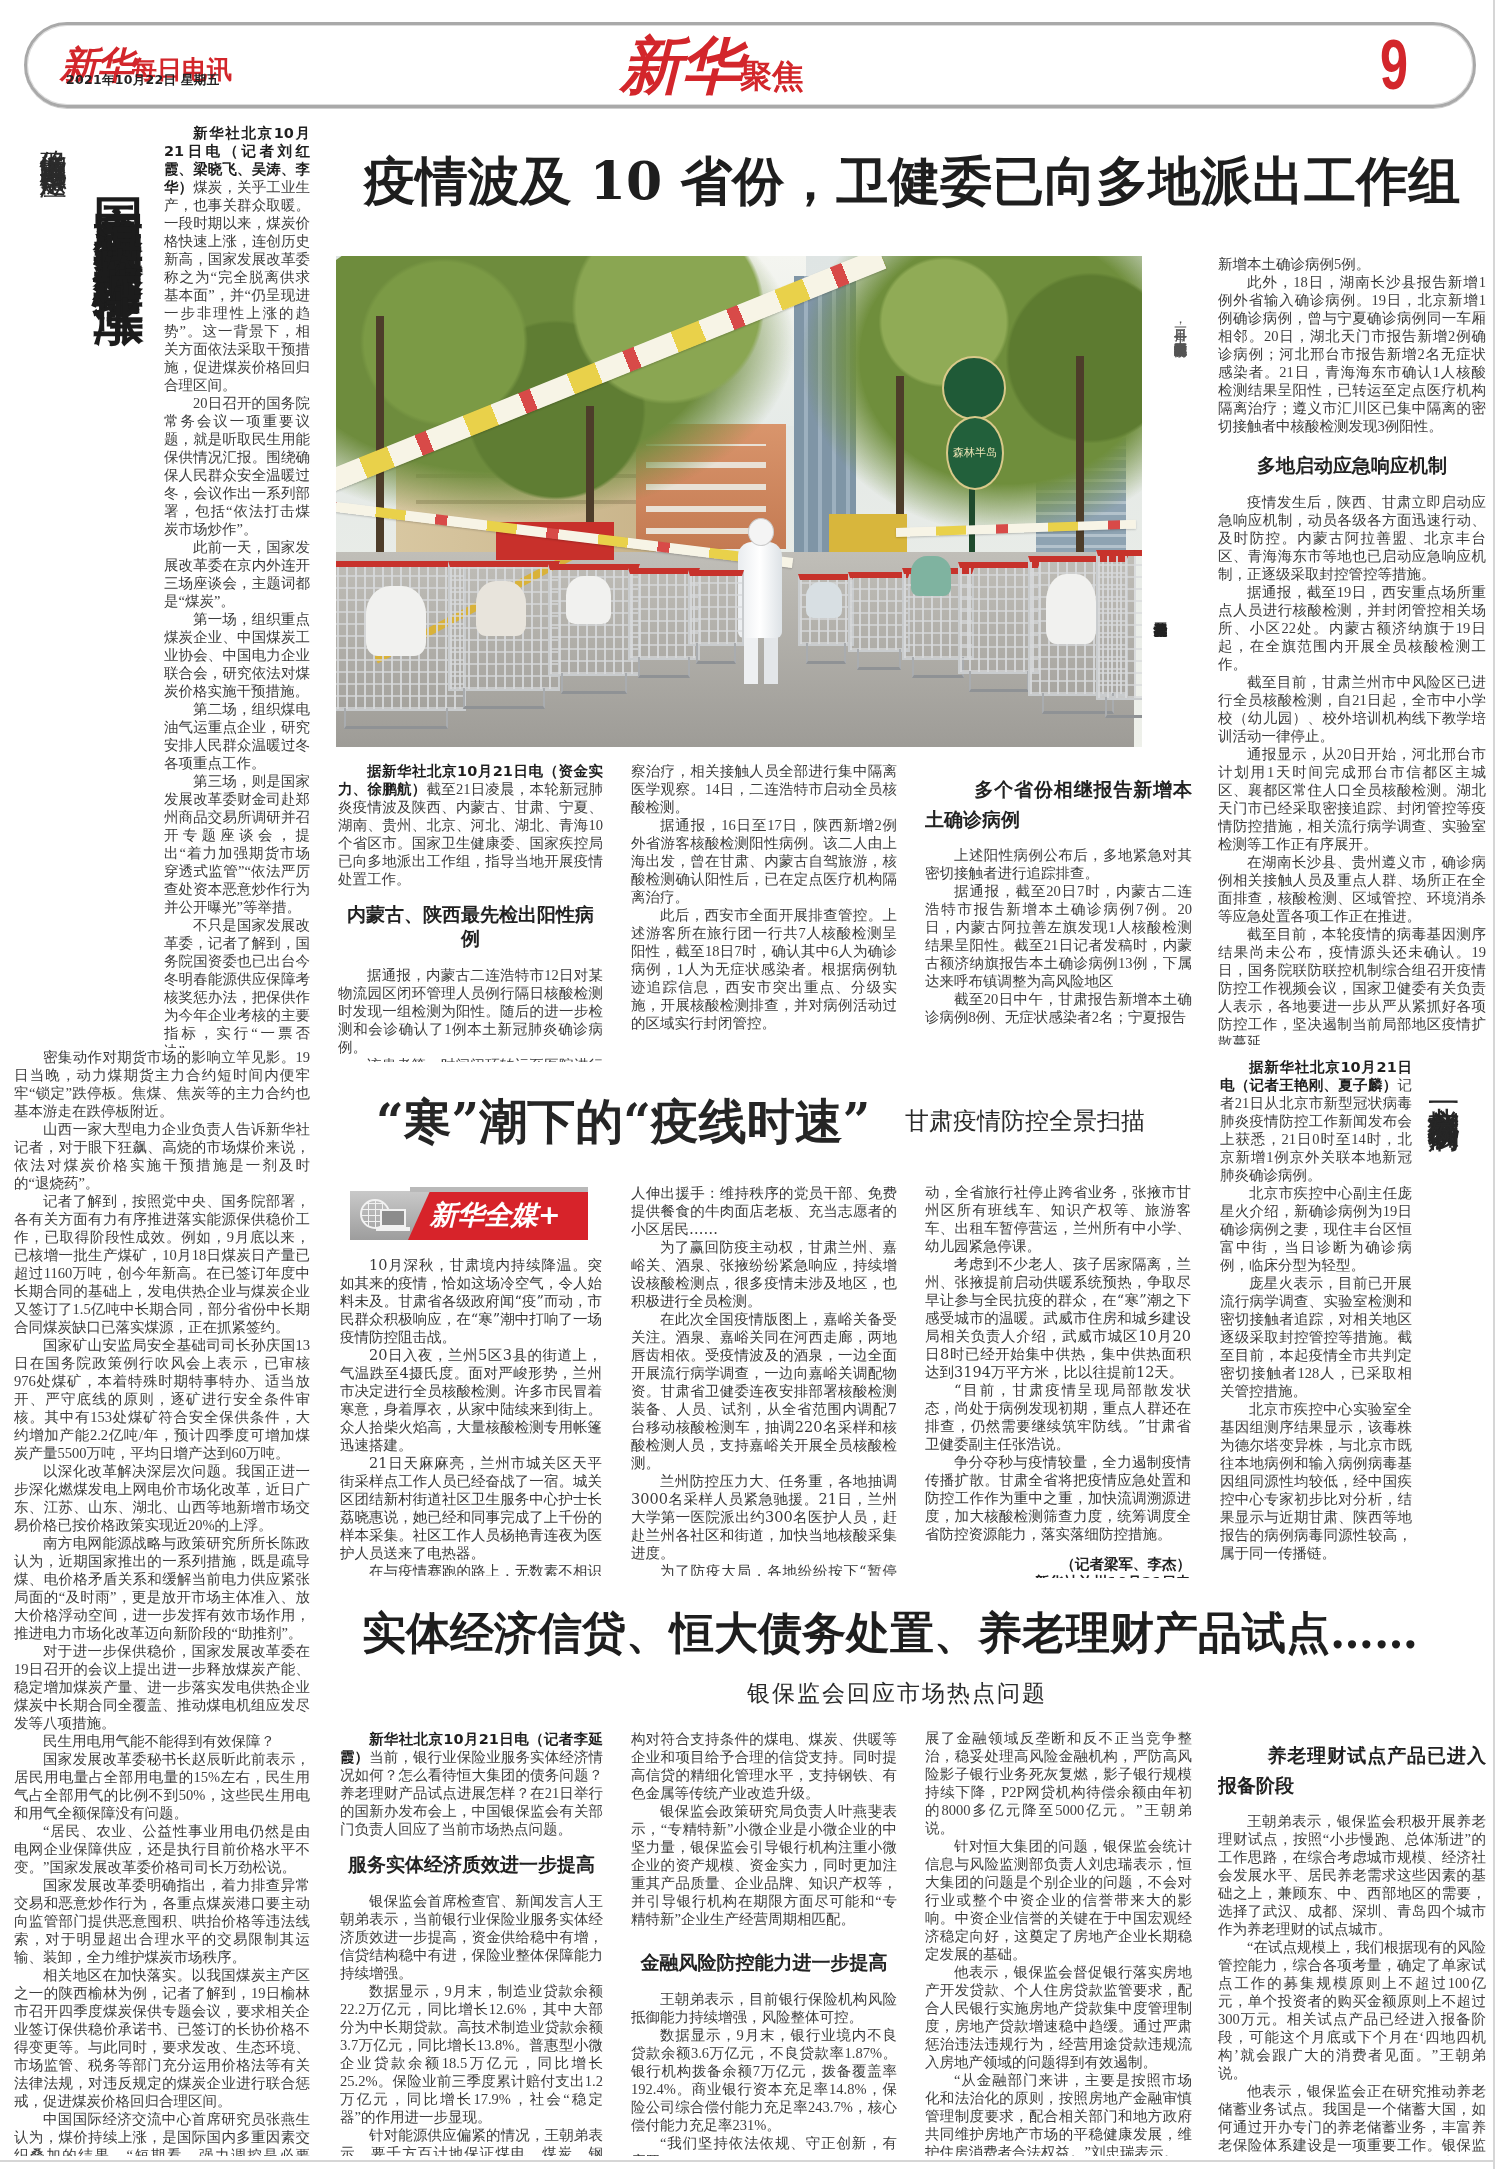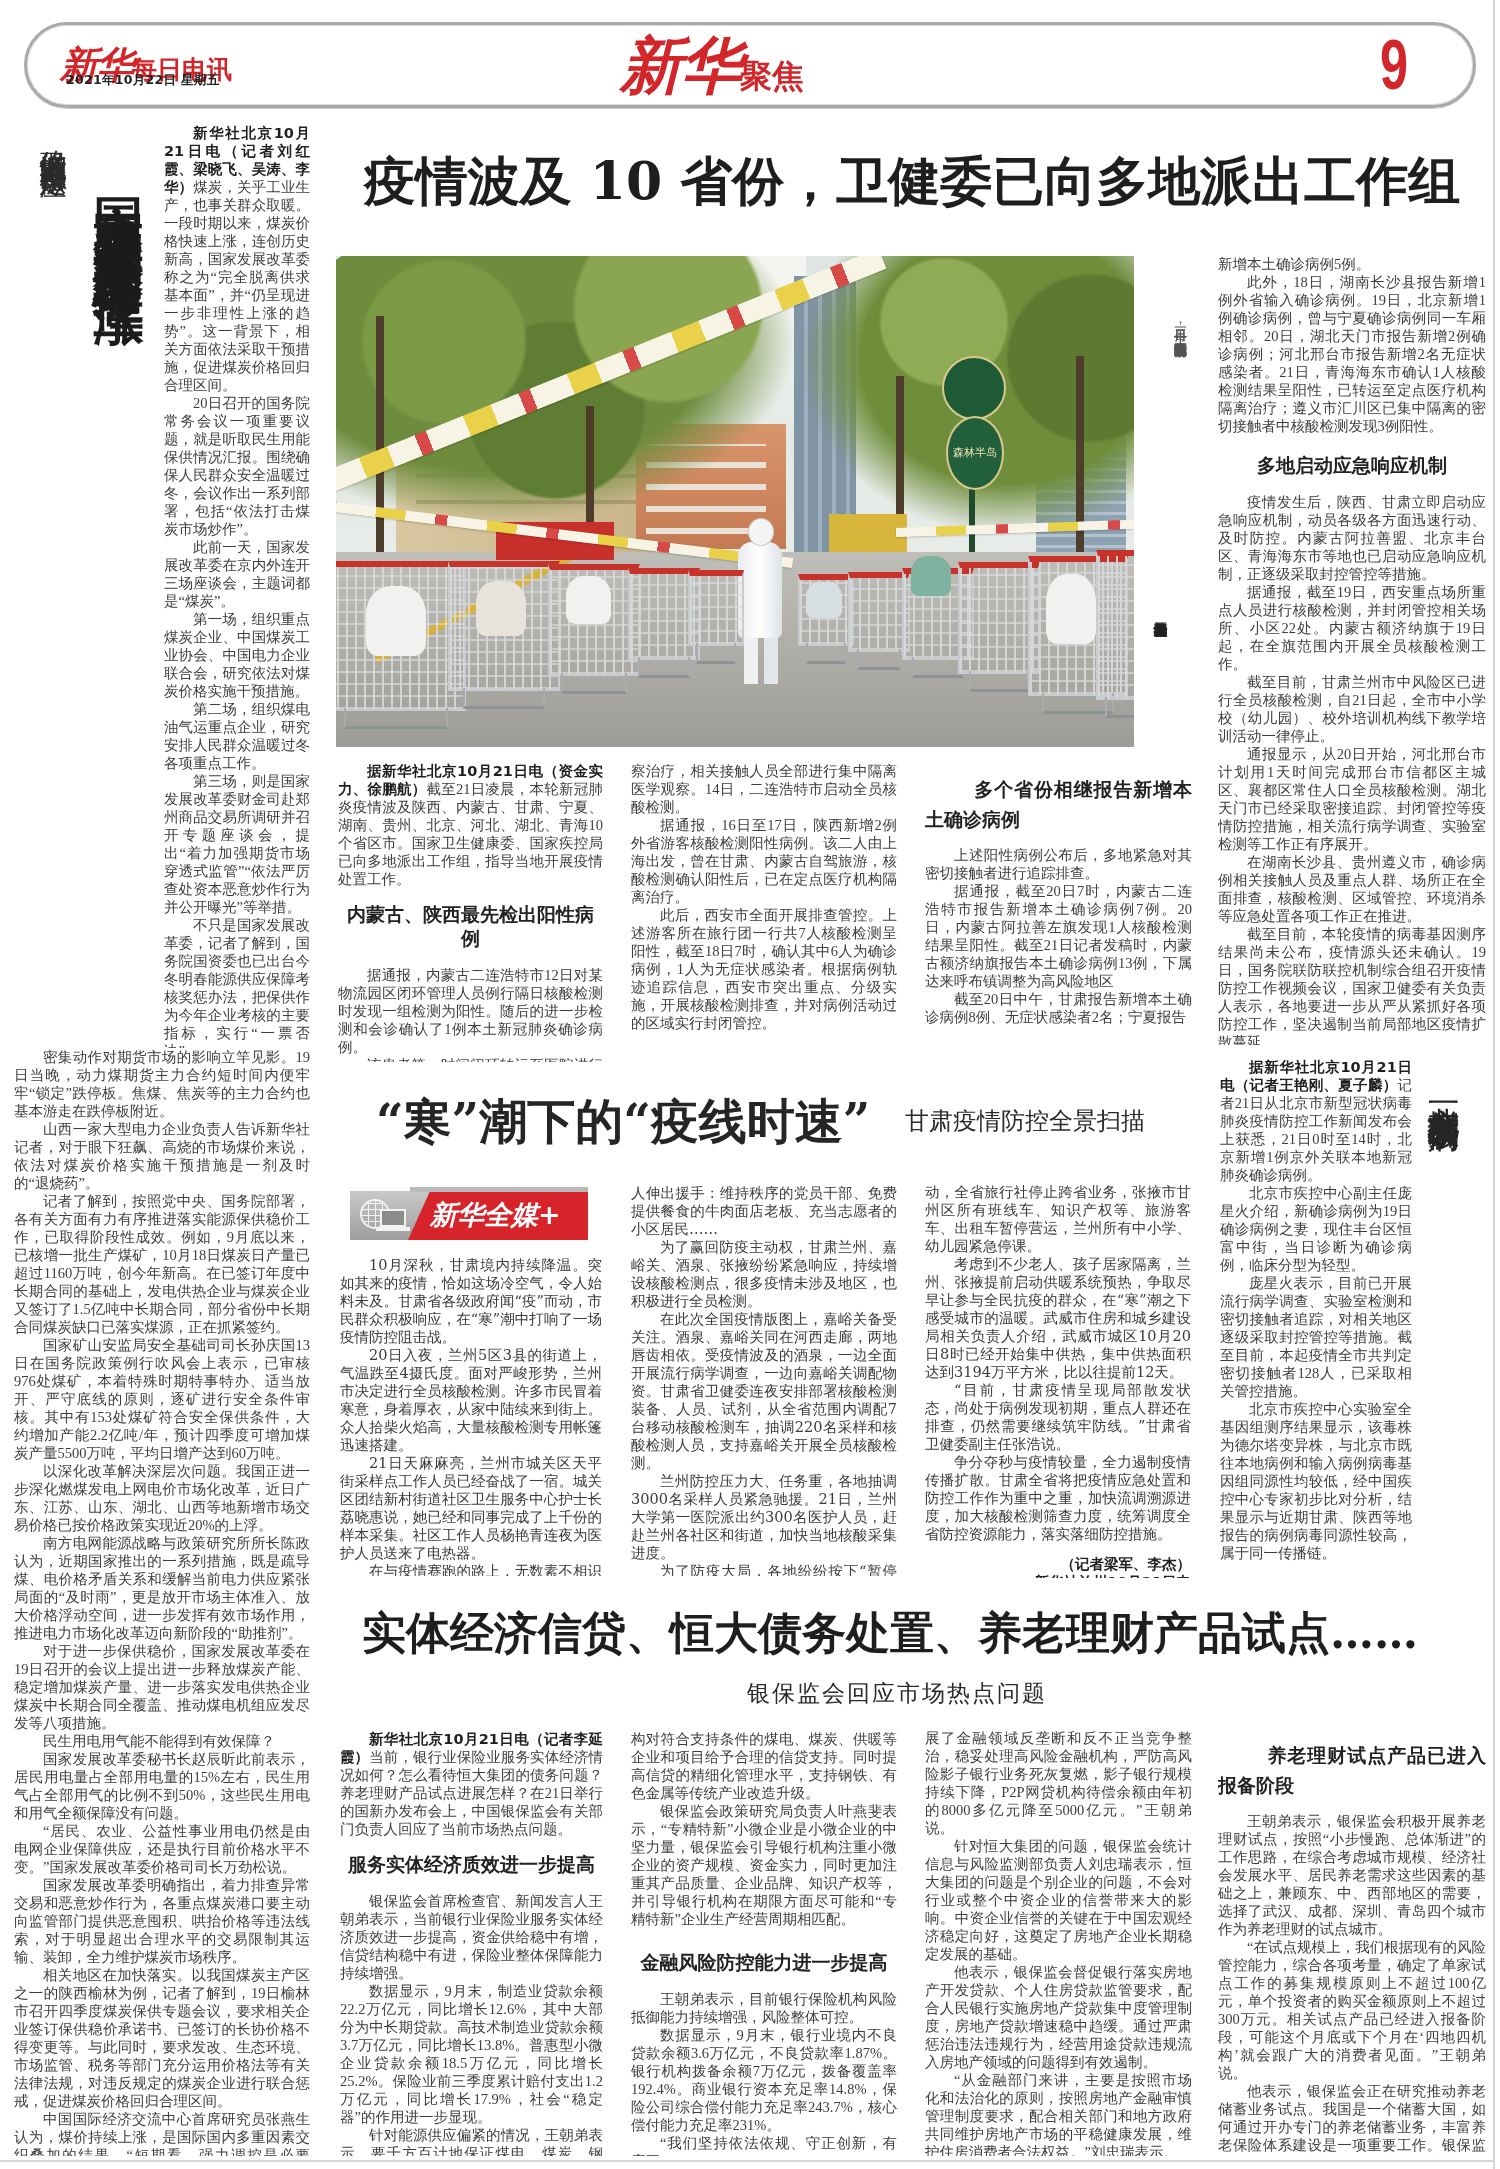--- a/index.html
+++ b/index.html
@@ -37,21 +37,21 @@
   .subhead{font-family:"DejaVu Sans",sans-serif;font-weight:bold;font-size:19px;line-height:24px;text-align:center;color:#222;margin:14px 0 16px;}
   .subhead.wrap{text-align:justify;text-indent:2.6em;line-height:30px;margin:2px 0 12px;}
   .gansu-col{font-family:"DejaVu Serif",serif;color:#3a3a3a;}
   .byline{font-family:"DejaVu Sans",sans-serif;font-weight:bold;text-align:right;color:#222;text-indent:0 !important;}
 
   
   .caption{left:1150px;top:294px;width:40px;height:462px;font-size:13px;line-height:19px;color:#555;text-indent:2em;}
   .credit{left:1151px;top:612px;width:20px;font-family:"DejaVu Sans",sans-serif;font-weight:bold;font-size:13.5px;line-height:20px;color:#222;}
 
   
-  .photo{left:336px;top:256px;width:798px;height:491px;overflow:hidden;background:linear-gradient(#dfe5e4,#eef0ea);}
+  .photo{left:336px;top:256px;width:798px;height:491px;overflow:hidden;background:linear-gradient(#dfe5e4,#eef0ea);padding-left:8px;}
   .photo div{position:absolute;}
   .bldg-left{left:60px;top:120px;width:260px;height:190px;background:linear-gradient(90deg,#d8c7a1,#c9b48a);}
   .bldg-left::after{content:"";position:absolute;left:20px;top:30px;width:220px;height:120px;
      background:repeating-linear-gradient(0deg,transparent 0 22px,rgba(120,100,70,.35) 22px 26px);}
   .bldg-orange{left:300px;top:168px;width:150px;height:125px;background:linear-gradient(#d9956c,#c47a52);}
   .bldg-orange::after{content:"";position:absolute;left:10px;top:20px;width:120px;height:90px;
      background:repeating-linear-gradient(0deg,#e9e1d6 0 6px,transparent 6px 22px);}
   .tower1{left:458px;top:20px;width:62px;height:280px;background:repeating-linear-gradient(90deg,#7f95a6 0 10px,#9db0bf 10px 14px);}
   .tower2{left:700px;top:50px;width:90px;height:250px;background:repeating-linear-gradient(0deg,#8ea3b2 0 8px,#b3c2cc 8px 11px);}
   .trees-left{left:-60px;top:-50px;width:560px;height:340px;border-radius:45%;

